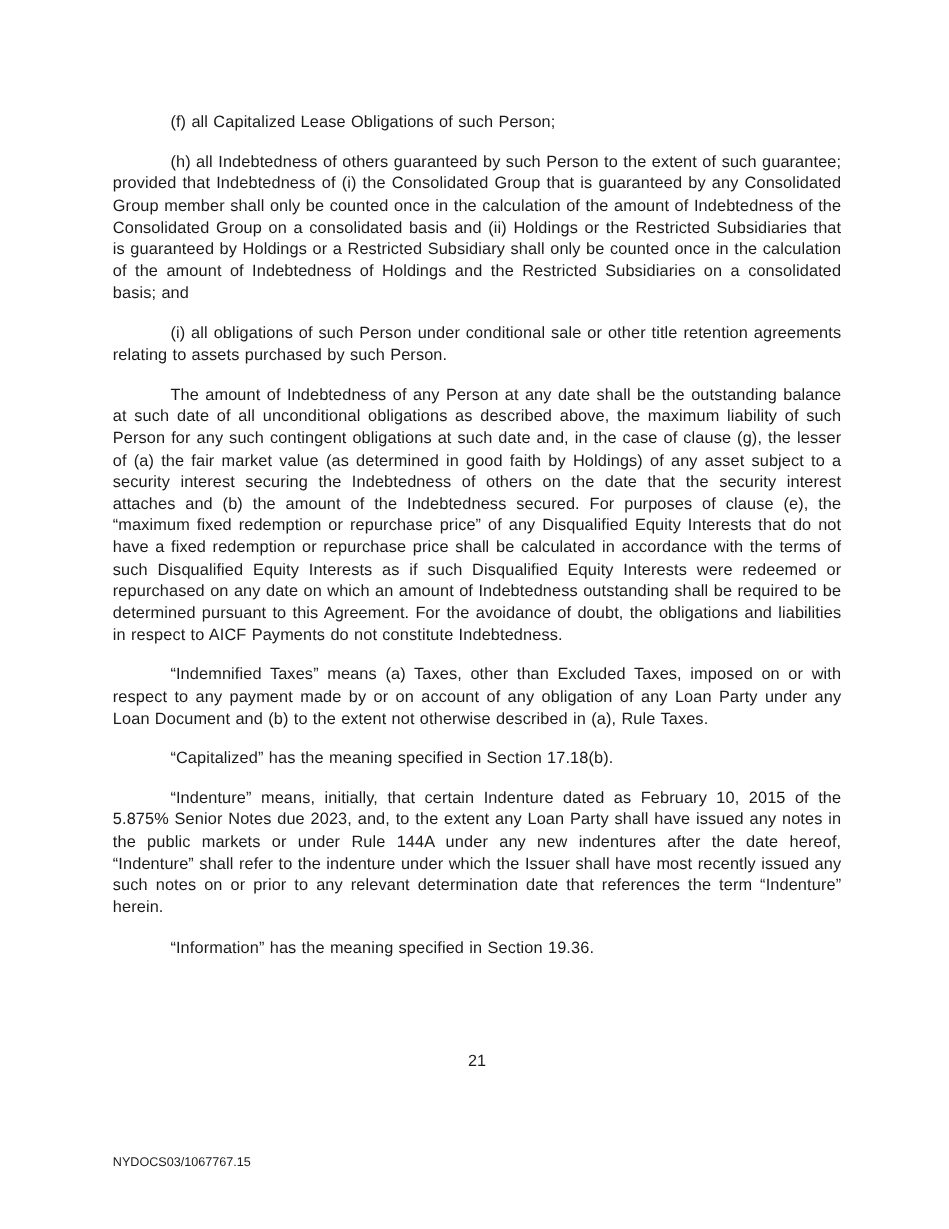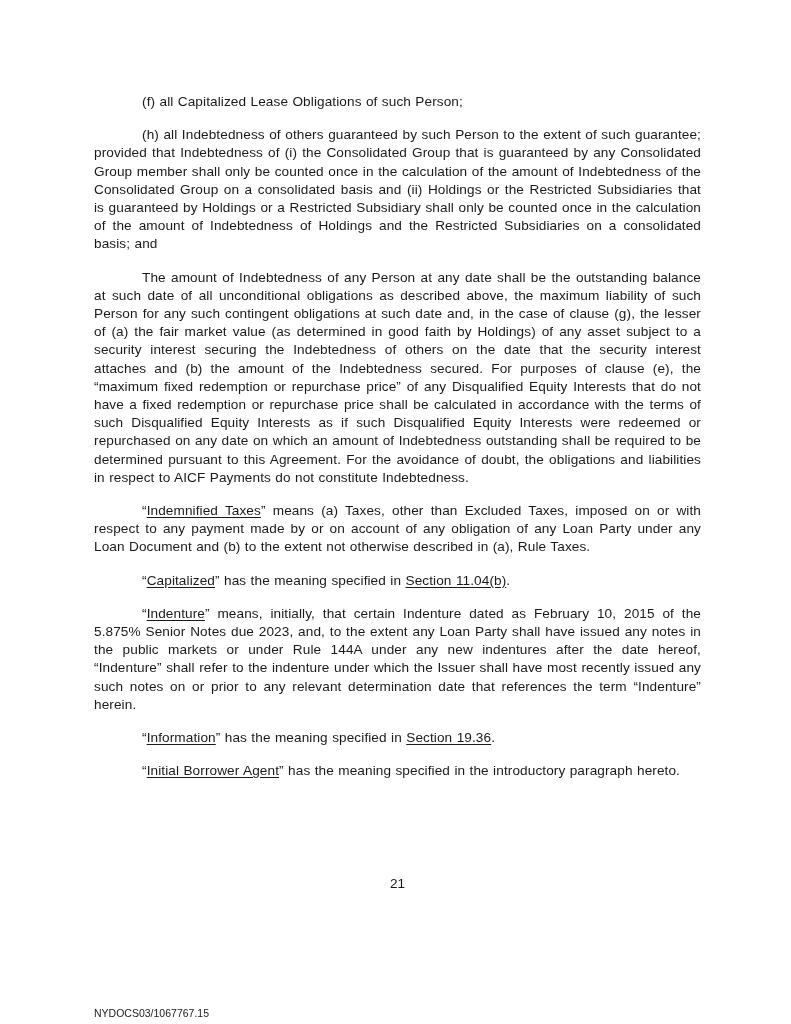--- a/index.html
+++ b/index.html
@@ -26,21 +26,20 @@
     margin: 0 0 15px 0;
     font-size: 13.6px;
     line-height: 18.2px;
     text-align: justify;
     text-indent: 48px;
     letter-spacing: 0.1px;
     word-spacing: 0.5px;
     color: #1a1a1a;
   }
   .para span.u {
-    text-decoration: underline;
     text-underline-offset: 2px;
   }
   .footer {
     position: absolute;
     top: 876px;
     left: 94px;
     width: 607px;
     text-align: center;
   }
   .page-number {
@@ -53,37 +52,36 @@
     font-size: 12px;
     line-height: 14px;
     color: #1a1a1a;
   }
   .doc-id {
     position: absolute;
     top: 963px;
     left: 94px;
     font-size: 10.5px;
     color: #1a1a1a;
-    margin-top: 44px;
   }
 </style>
 </head>
 <body>
 
 <div class="page">
 
   <div class="doc-body" id="doc-body">
       <p class="para"><span>(f) all Capitalized Lease Obligations of such Person;</span></p>
       <p class="para"><span>(h) all Indebtedness of others guaranteed by such Person to the extent of such guarantee; provided that Indebtedness of (i) the Consolidated Group that is guaranteed by any Consolidated Group member shall only be counted once in the calculation of the amount of Indebtedness of the Consolidated Group on a consolidated basis and (ii) Holdings or the Restricted Subsidiaries that is guaranteed by Holdings or a Restricted Subsidiary shall only be counted once in the calculation of the amount of Indebtedness of Holdings and the Restricted Subsidiaries on a consolidated basis; and</span></p>
+      <p class="para"><span>(i) all obligations of such Person under conditional sale or other title retention agreements relating to assets purchased by such Person.</span></p>
       <p class="para"><span>The amount of Indebtedness of any Person at any date shall be the outstanding balance at such date of all unconditional obligations as described above, the maximum liability of such Person for any such contingent obligations at such date and, in the case of clause (g), the lesser of (a) the fair market value (as determined in good faith by Holdings) of any asset subject to a security interest securing the Indebtedness of others on the date that the security interest attaches and (b) the amount of the Indebtedness secured. For purposes of clause (e), the “maximum fixed redemption or repurchase price” of any Disqualified Equity Interests that do not have a fixed redemption or repurchase price shall be calculated in accordance with the terms of such Disqualified Equity Interests as if such Disqualified Equity Interests were redeemed or repurchased on any date on which an amount of Indebtedness outstanding shall be required to be determined pursuant to this Agreement. For the avoidance of doubt, the obligations and liabilities in respect to AICF Payments do not constitute Indebtedness.</span></p>
       <p class="para"><span>“</span><span class="u">Indemnified Taxes</span><span>” means (a) Taxes, other than Excluded Taxes, imposed on or with respect to any payment made by or on account of any obligation of any Loan Party under any Loan Document and (b) to the extent not otherwise described in (a), Rule Taxes.</span></p>
-      <p class="para"><span>“</span><span class="u">Capitalized</span><span>” has the meaning specified in </span><span class="u">Section 11.04(b)</span><span>.</span></p>
+      <p class="para"><span>“</span><span class="u">Capitalized</span><span>” has the meaning specified in </span><span class="u">Section 17.18(b)</span><span>.</span></p>
       <p class="para"><span>“</span><span class="u">Indenture</span><span>” means, initially, that certain Indenture dated as February 10, 2015 of the 5.875% Senior Notes due 2023, and, to the extent any Loan Party shall have issued any notes in the public markets or under Rule 144A under any new indentures after the date hereof, “Indenture” shall refer to the indenture under which the Issuer shall have most recently issued any such notes on or prior to any relevant determination date that references the term “Indenture” herein.</span></p>
       <p class="para"><span>“</span><span class="u">Information</span><span>” has the meaning specified in </span><span class="u">Section 19.36</span><span>.</span></p>
-      <p class="para"><span>“</span><span class="u">Initial Borrower Agent</span><span>” has the meaning specified in the introductory paragraph hereto.</span></p>
     </div>
 
   <div class="footer">
     <div class="page-number">21</div>
   </div>
 
   <div class="doc-id">NYDOCS03/1067767.15</div>
 
 </div>
 

